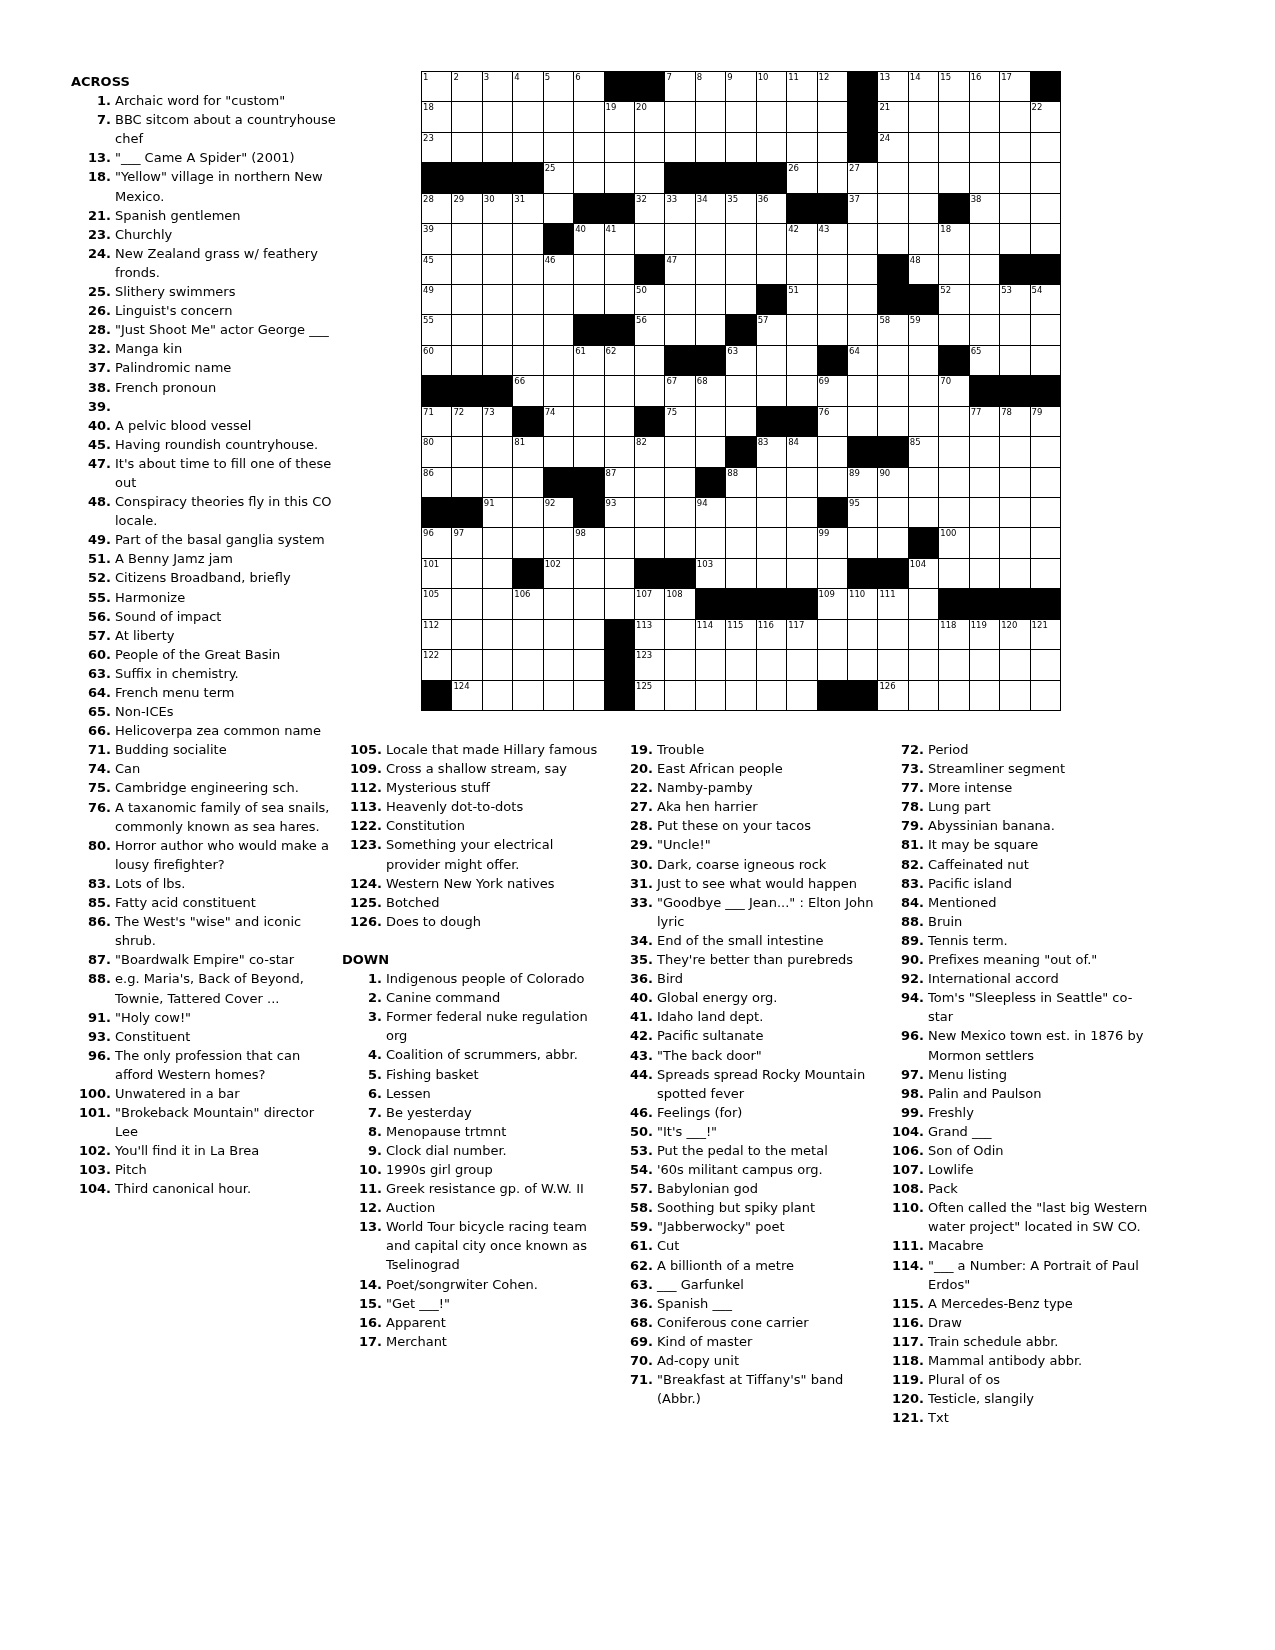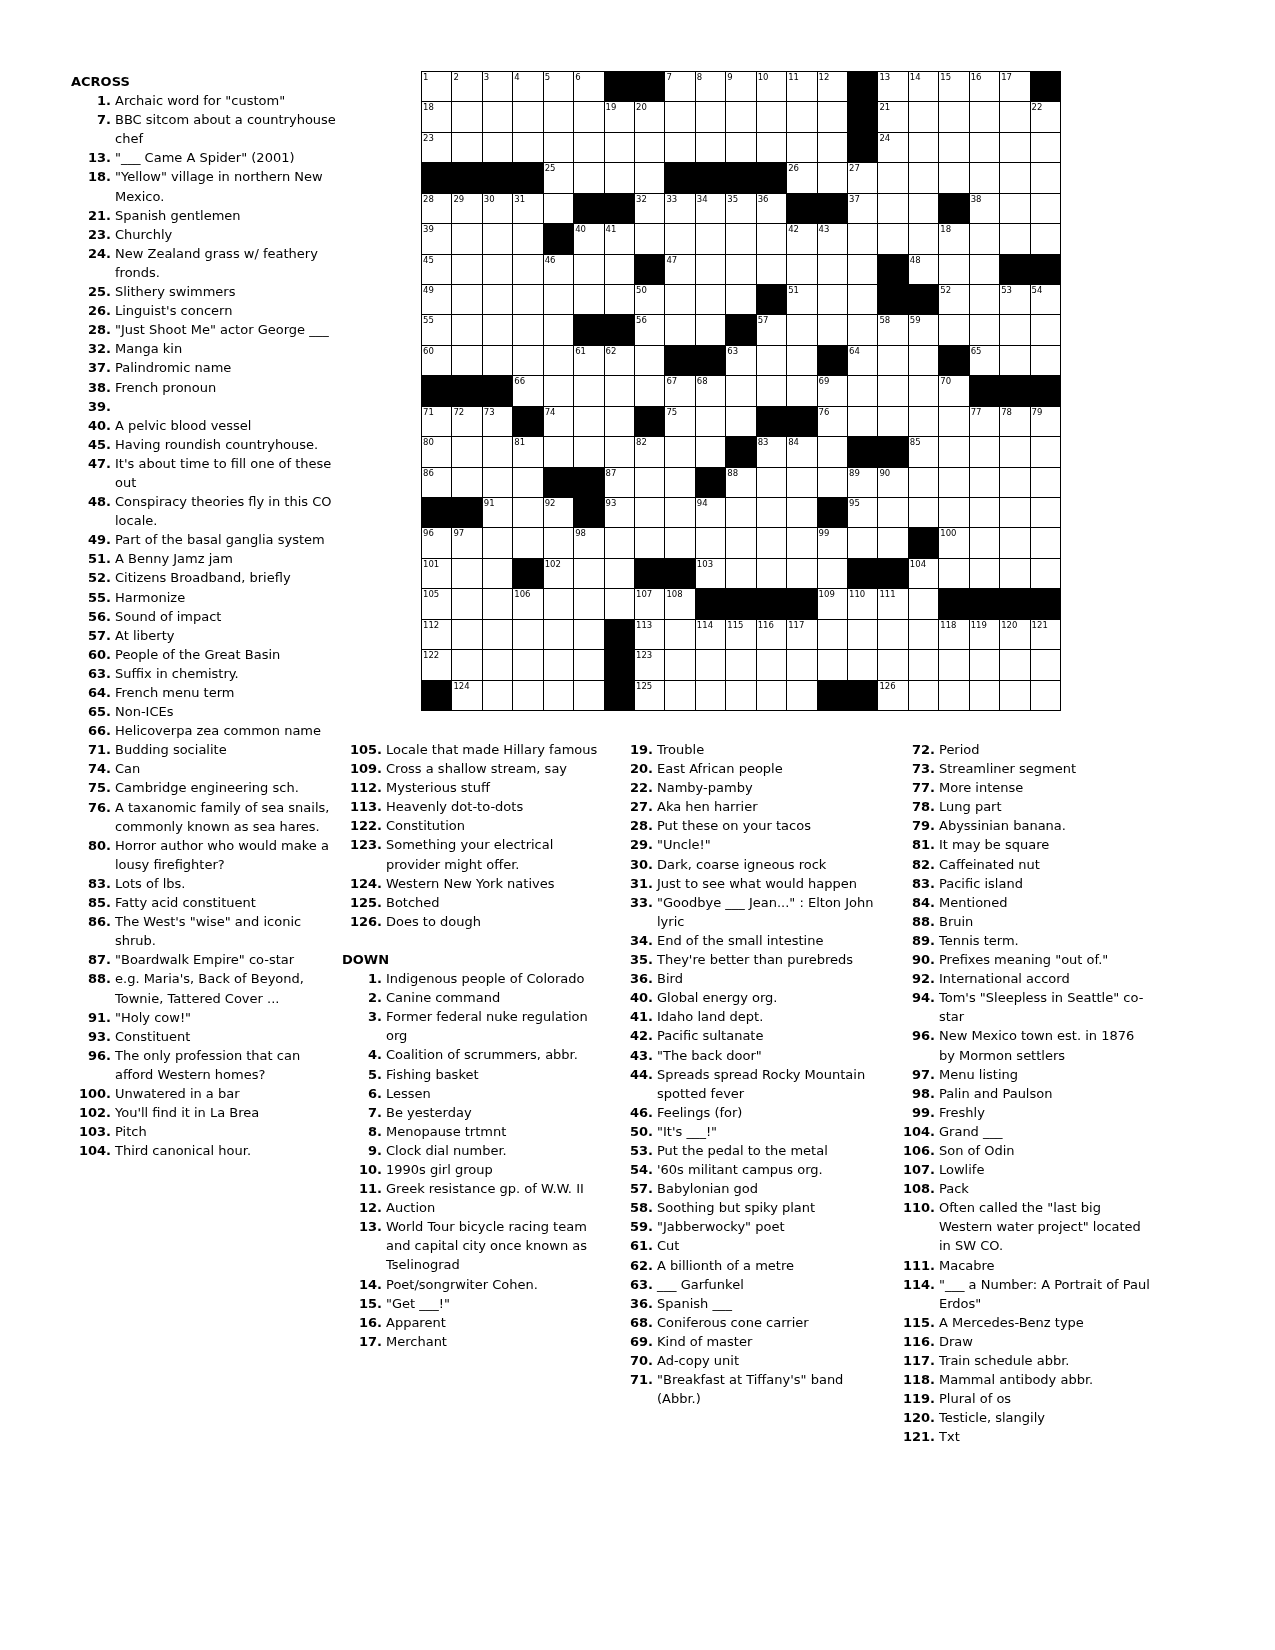--- a/index.html
+++ b/index.html
@@ -17,21 +17,21 @@
   .clue .n { font-weight: bold; text-align: right; flex: 0 0 auto; padding-right: 4px; }
   .clue .t { flex: 1 1 auto; }
   .spacer { height: 19px; }
   #colA { left: 71px; top: 72px; width: 265px; }
   #colA .n { width: 40px; }
   #colB { left: 342px; top: 740px; width: 265px; }
   #colB .n { width: 40px; }
   #colC { left: 617px; top: 740px; width: 265px; }
   #colC .n { width: 36px; }
   #colD { left: 884px; top: 740px; width: 270px; }
-  #colD .n { width: 40px; margin-left: 11px; }
+  #colD .n { width: 40px; }
 </style>
 </head>
 <body>
 
 <div class="grid" id="grid">
     <div class="cell">
       <span class="num">1</span>
     </div>
     <div class="cell">
       <span class="num">2</span>
@@ -893,20 +893,24 @@
       </div>
       <div class="clue">
         <span class="n">96.</span>
         <span class="t">The only profession that can afford Western homes?</span>
       </div>
       <div class="clue">
         <span class="n">100.</span>
         <span class="t">Unwatered in a bar</span>
       </div>
       <div class="clue">
+        <span class="n">101.</span>
+        <span class="t">"Brokeback Mountain" director Lee</span>
+      </div>
+      <div class="clue">
         <span class="n">102.</span>
         <span class="t">You'll find it in La Brea</span>
       </div>
       <div class="clue">
         <span class="n">103.</span>
         <span class="t">Pitch</span>
       </div>
       <div class="clue">
         <span class="n">104.</span>
         <span class="t">Third canonical hour.</span>

